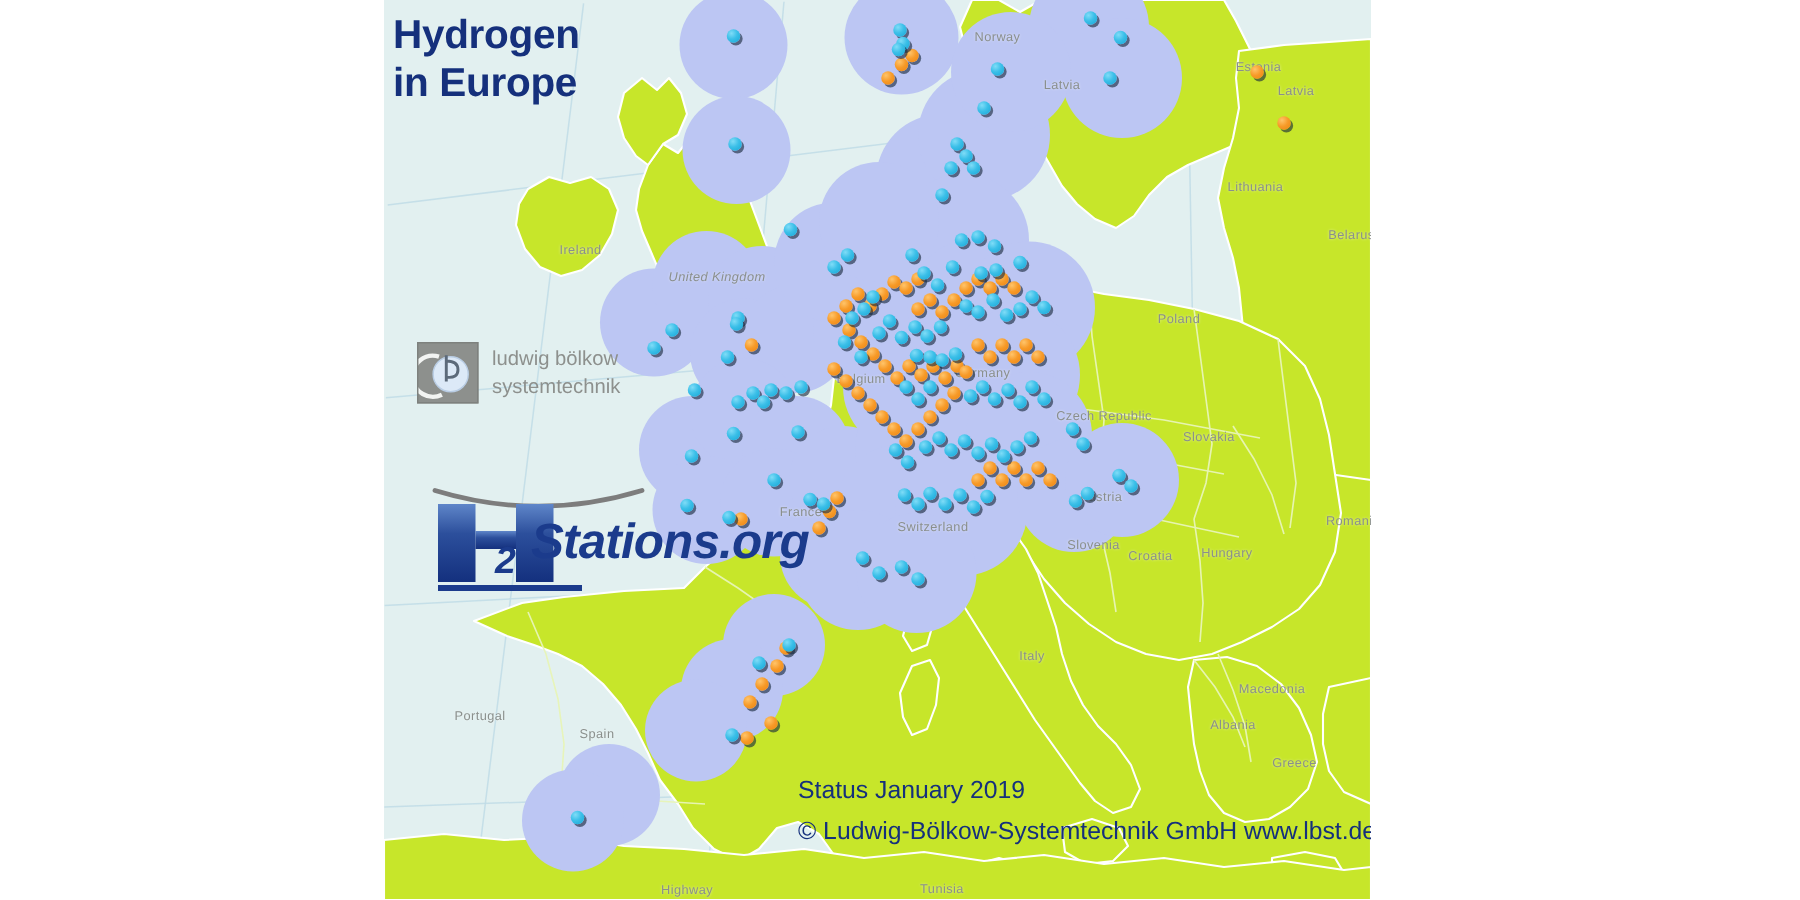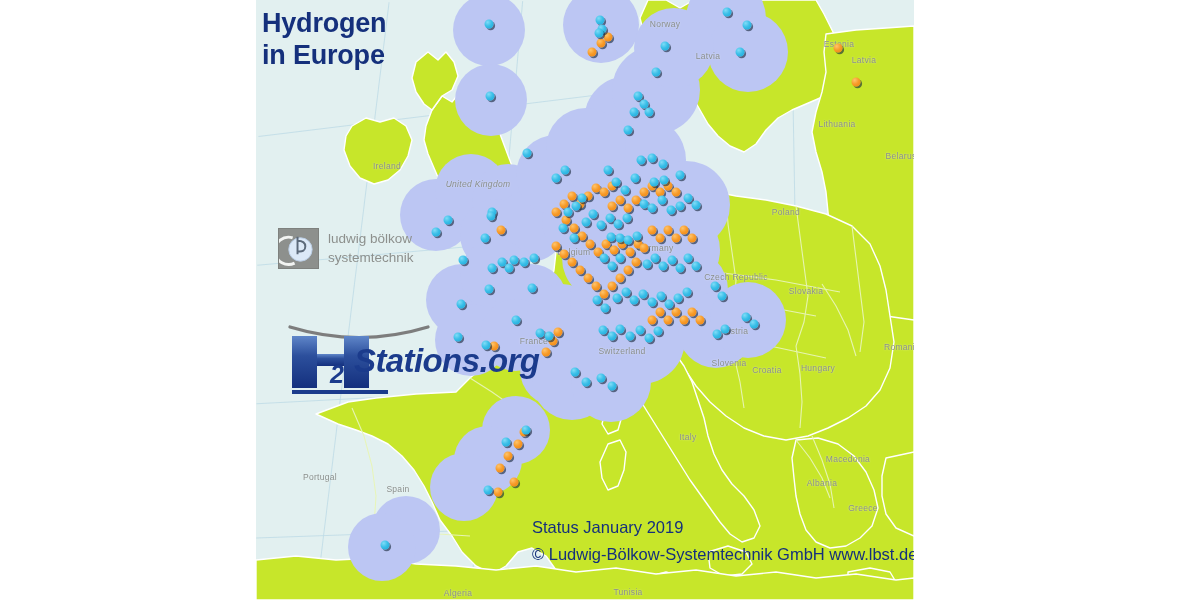--- a/index.html
+++ b/index.html
@@ -252,21 +252,21 @@
         <div class="clabel" style="left: 550px; top: 291px;">Slovakia</div>
         <div class="clabel" style="left: 478px; top: 331px;">Austria</div>
         <div class="clabel" style="left: 562px; top: 332px; margin-top: 36px;">Hungary</div>
         <div class="clabel" style="left: 473px; top: 363px;">Slovenia</div>
         <div class="clabel" style="left: 511px; top: 370px;">Croatia</div>
         <div class="clabel" style="left: 646px; top: 347px;">Romania</div>
         <div class="clabel" style="left: 432px; top: 437px;">Italy</div>
         <div class="clabel" style="left: 592px; top: 459px;">Macedonia</div>
         <div class="clabel" style="left: 566px; top: 483px;">Albania</div>
         <div class="clabel" style="left: 607px; top: 508px;">Greece</div>
-        <div class="clabel" style="left: 202px; top: 593px;">Algeria</div>
+        <div class="clabel" style="left: 202px; top: 593px;">Highway</div>
         <div class="clabel" style="left: 372px; top: 592px;">Tunisia</div>
       </div>
 
     <div id="dots">
         <div class="dot pln" style="left: 245px; top: 230px;"></div>
         <div class="dot pln" style="left: 297px; top: 341px;"></div>
         <div class="dot pln" style="left: 352px; top: 37px;"></div>
         <div class="dot pln" style="left: 345px; top: 43px;"></div>
         <div class="dot pln" style="left: 336px; top: 52px;"></div>
         <div class="dot pln" style="left: 332px; top: 196px;"></div>

